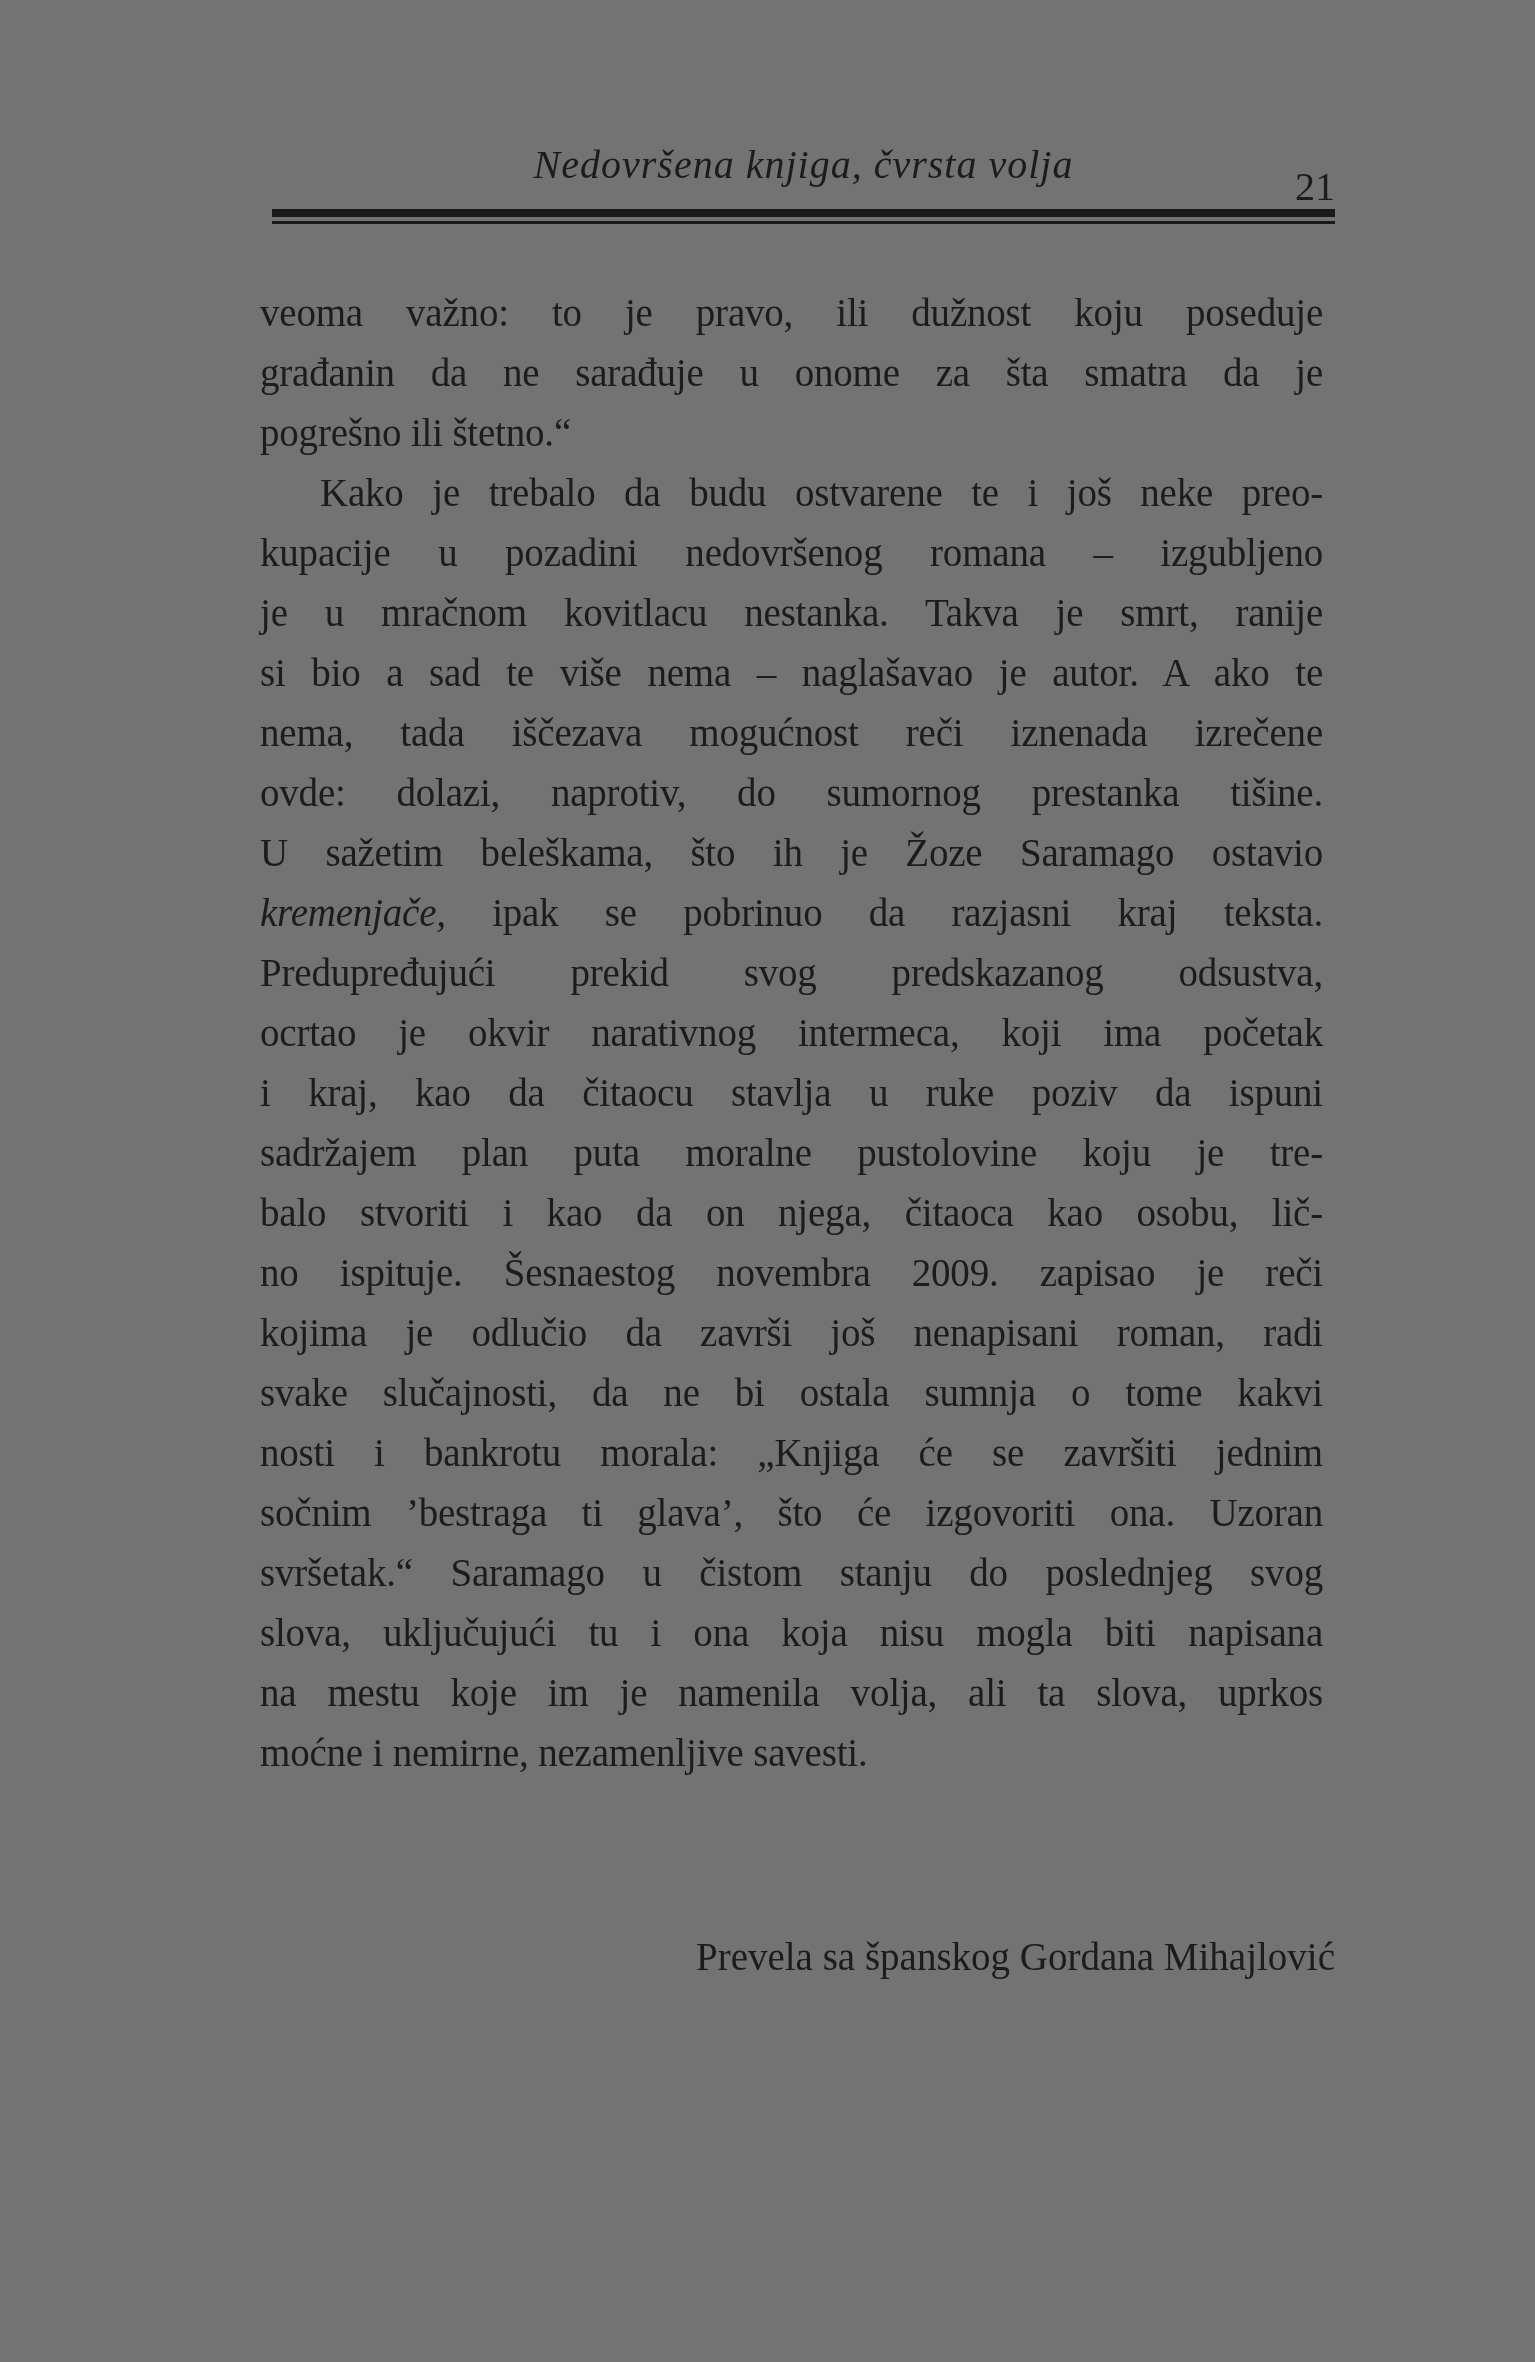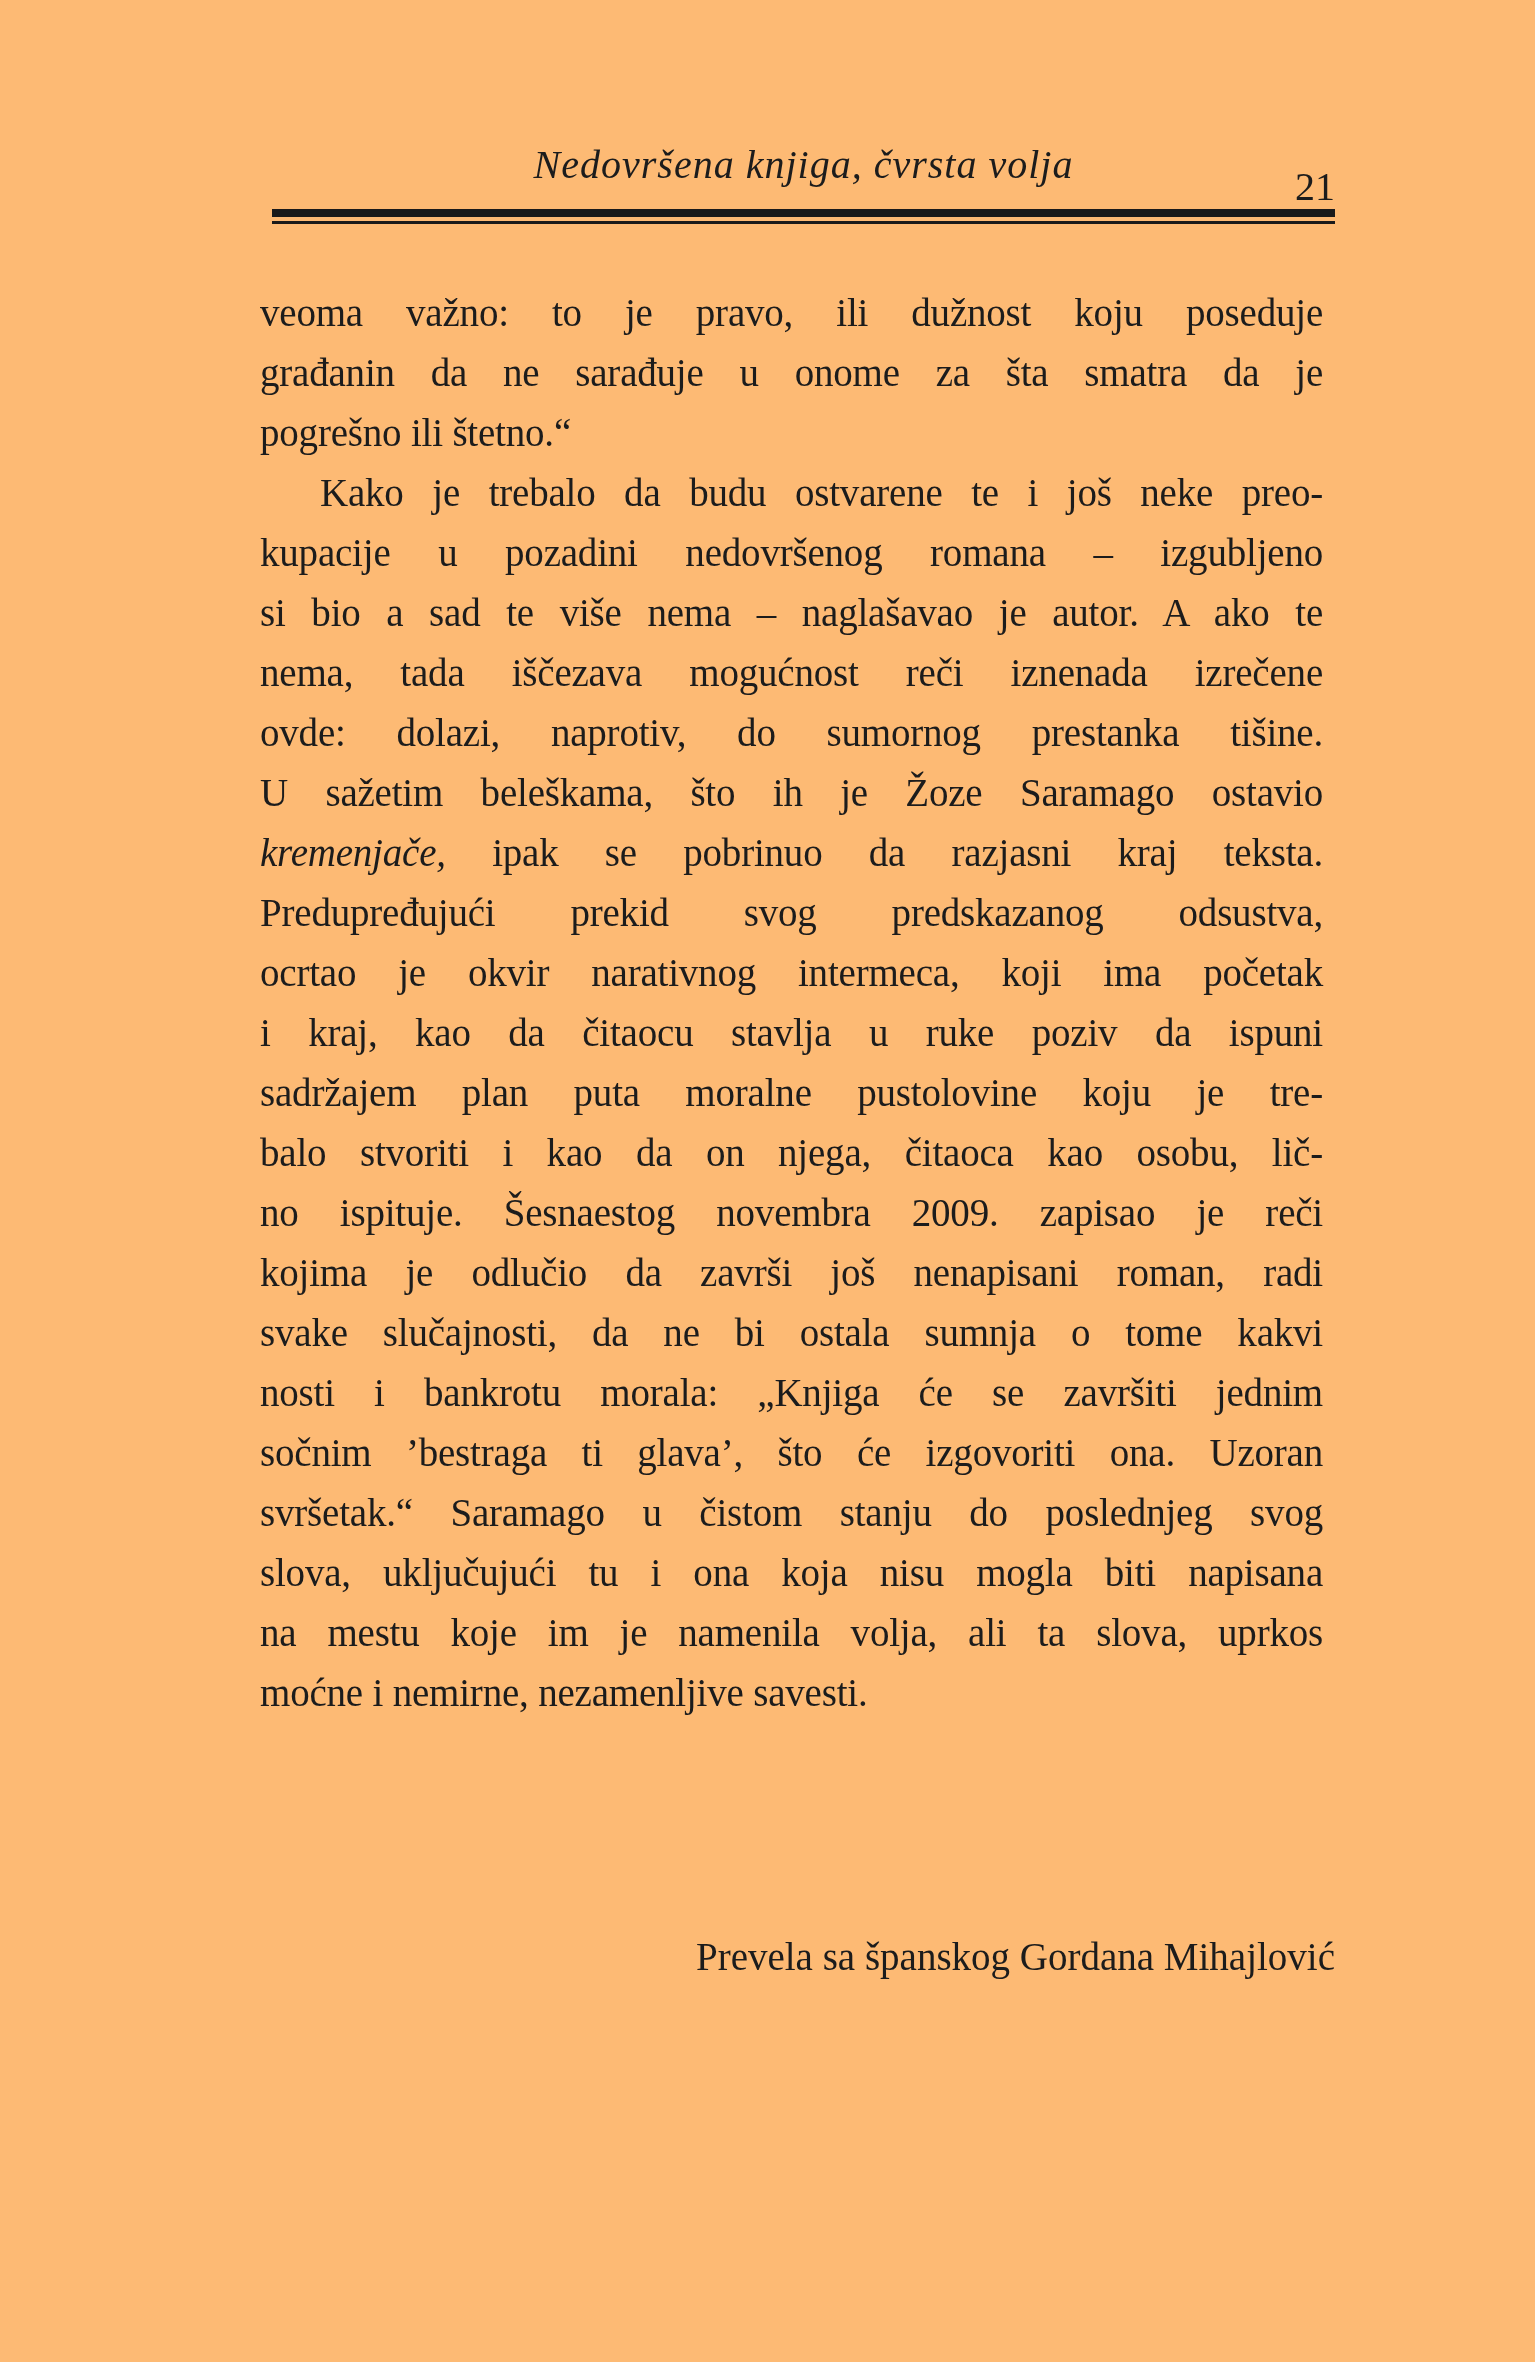--- a/index.html
+++ b/index.html
@@ -6,21 +6,21 @@
   body {
     width: 1535px; height: 2362px;
     background: #ffffff;
     font-family: "Liberation Serif", serif;
     color: #1c1c1c;
     overflow: hidden;
   }
   .page {
     position: relative;
     width: 1535px; height: 2362px;
-    background: #fdba74;
+    background: #737373;
   }
   
   .running-head {
     position: absolute;
     left: 272px; top: 138px;
     width: 1063px; height: 54px;
   }
   .head-title {
     position: absolute;
     left: 0; right: 0; top: 0;
@@ -90,20 +90,21 @@
     <div class="thick"></div>
     <div class="thin"></div>
   </div>
 
   <div class="body-text">
     <div class="line">veoma važno: to je pravo, ili dužnost koju poseduje</div>
     <div class="line">građanin da ne sarađuje u onome za šta smatra da je</div>
     <div class="line end">pogrešno ili štetno.“</div>
     <div class="line indent">Kako je trebalo da budu ostvarene te i još neke preo-</div>
     <div class="line">kupacije u pozadini nedovršenog romana – izgubljeno</div>
+    <div class="line">je u mračnom kovitlacu nestanka. Takva je smrt, ranije</div>
     <div class="line">si bio a sad te više nema – naglašavao je autor. A ako te</div>
     <div class="line">nema, tada iščezava mogućnost reči iznenada izrečene</div>
     <div class="line">ovde: dolazi, naprotiv, do sumornog prestanka tišine.</div>
     <div class="line">U sažetim beleškama, što ih je Žoze Saramago ostavio</div>
     <div class="line"><span class="italic">kremenjače,</span><span> ipak se pobrinuo da razjasni kraj teksta.</span></div>
     <div class="line">Predupređujući prekid svog predskazanog odsustva,</div>
     <div class="line">ocrtao je okvir narativnog intermeca, koji ima početak</div>
     <div class="line">i kraj, kao da čitaocu stavlja u ruke poziv da ispuni</div>
     <div class="line">sadržajem plan puta moralne pustolovine koju je tre-</div>
     <div class="line">balo stvoriti i kao da on njega, čitaoca kao osobu, lič-</div>

